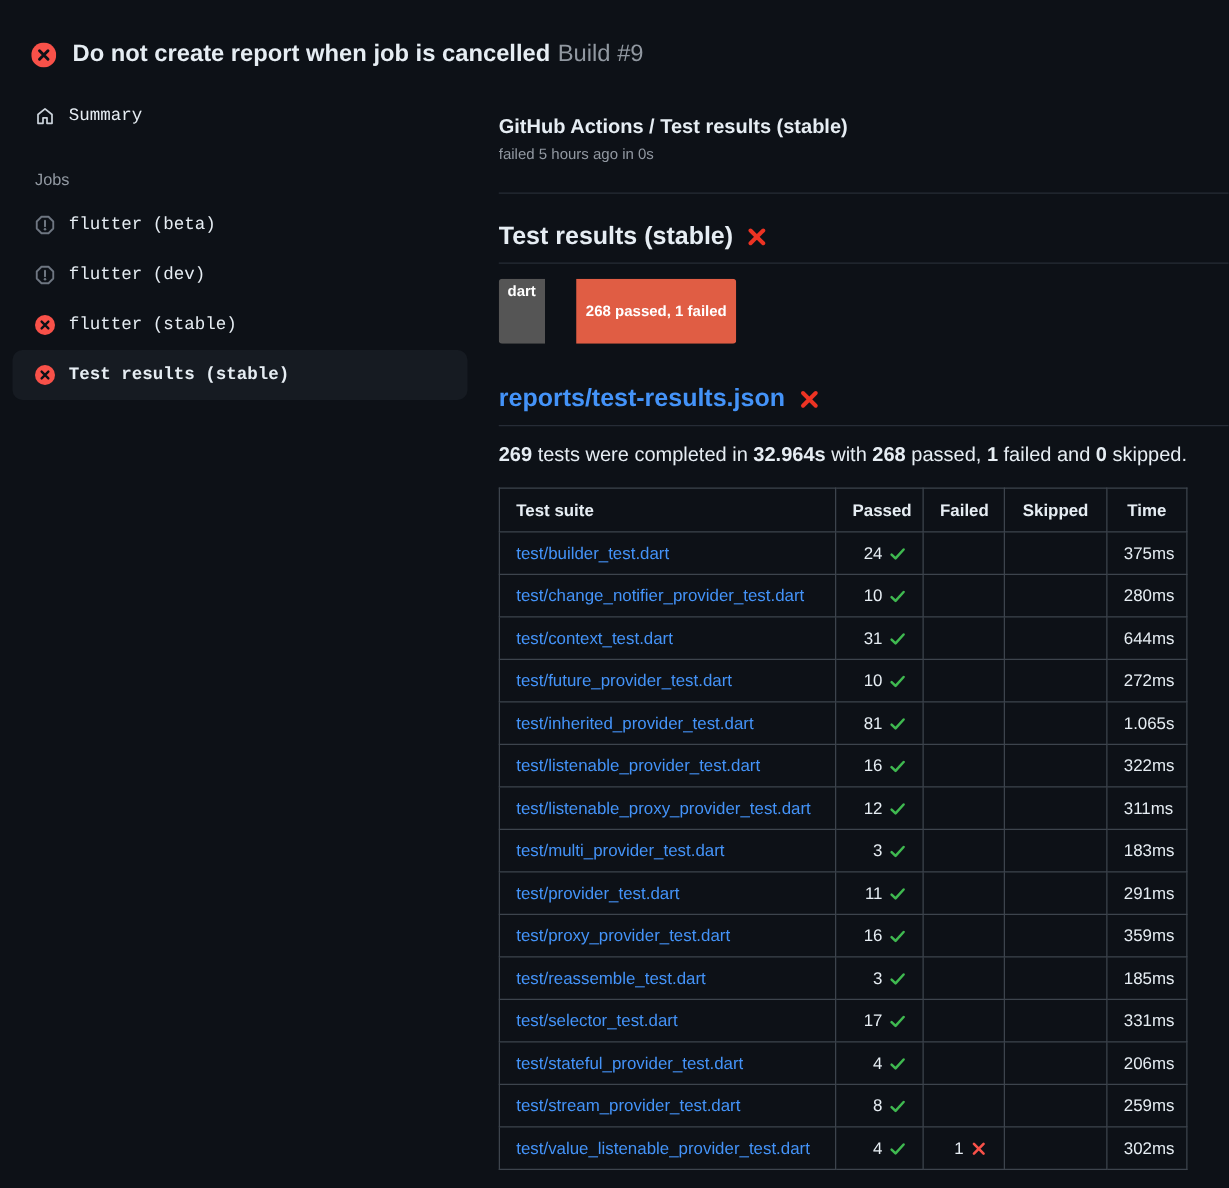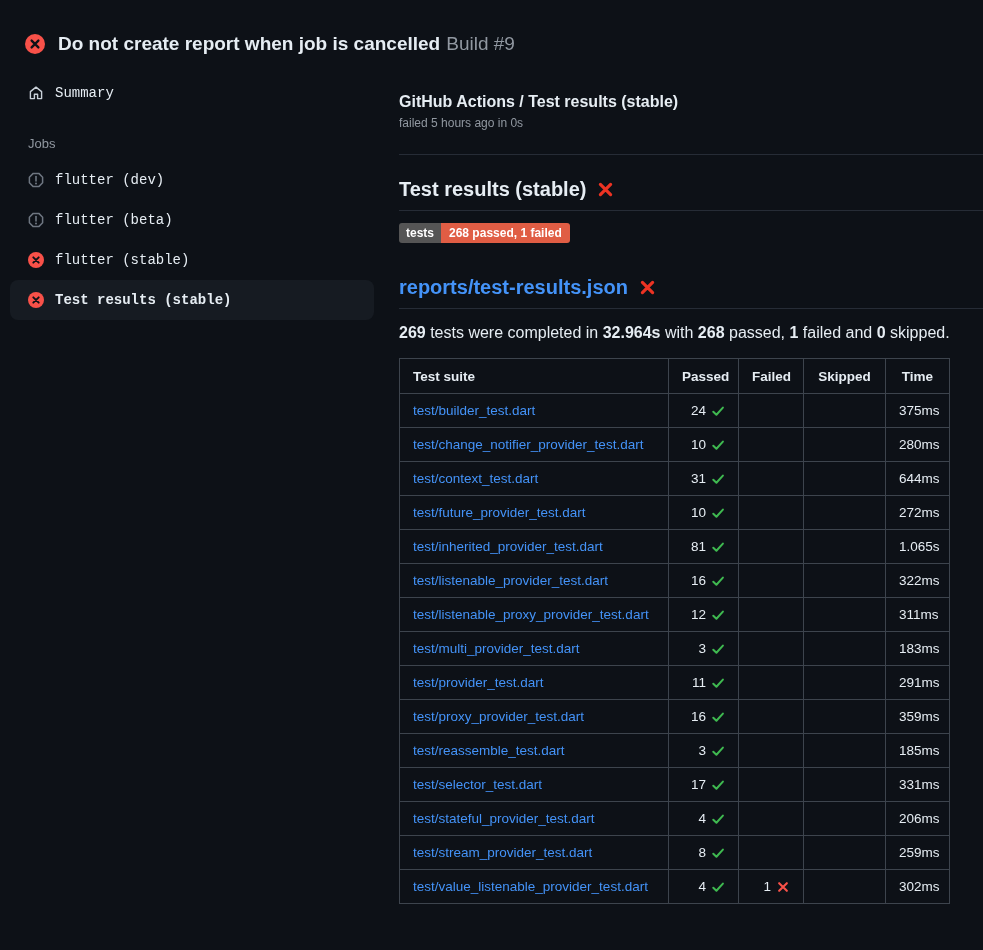--- a/index.html
+++ b/index.html
@@ -40,21 +40,21 @@
   .run-meta{margin-top:5px;font-size:12px;color:var(--muted);}
   .divider{border:none;border-top:1px solid var(--border-subtle);margin-top:24px;width:100%;}
   h2.section{display:flex;align-items:center;gap:11px;font-size:20px;font-weight:700;
     margin-top:23px;padding-bottom:9px;border-bottom:1px solid var(--border-subtle);}
   h2.section .hx{width:17px;height:17px;}
   h2.report{margin-top:33px;}
   h2.report a{color:var(--link);text-decoration:none;}
 
   .badge{display:inline-flex;margin-top:12px;font-size:12px;font-weight:600;line-height:20px;border-radius:3px;overflow:hidden;color:#ffffff;}
   .badge .bl{background:var(--badge-label-bg);padding:0 7px;}
-  .badge .bv{background:var(--badge-value-bg);padding:0 8px;}
+  .badge .bv{background:var(--badge-value-bg);padding:16px 8px;margin-left:25px;}
 
   .summary-line{margin-top:15px;font-size:16px;color:var(--text);}
   .summary-line b{font-weight:700;}
 
   
   table.results{border-collapse:collapse;margin-top:16px;width:550px;table-layout:fixed;font-size:13.5px;border-radius:14px;}
   table.results th,table.results td{border:1px solid var(--border-table);padding:7px 13px;vertical-align:middle;}
   table.results th{font-weight:700;text-align:center;height:35px;}
   table.results th.suite-h{text-align:left;}
   table.results td{height:34px;}
@@ -83,29 +83,29 @@
     <span class="lbl">Summary</span>
   </div>
   <div class="jobs-label">Jobs</div>
   <ul class="job-list">
       <li class="side-row">
     <svg class="ic" viewBox="0 0 16 16">
     <polygon points="5.2,1.4 10.8,1.4 14.6,5.2 14.6,10.8 10.8,14.6 5.2,14.6 1.4,10.8 1.4,5.2" fill="none" stroke="#6e7681" stroke-width="1.5" stroke-linejoin="round"></polygon>
     <line x1="8" y1="4.6" x2="8" y2="8.9" stroke="#6e7681" stroke-width="1.6" stroke-linecap="round"></line>
     <circle cx="8" cy="11.4" r="1" fill="#6e7681"></circle>
   </svg>
-    <span class="lbl">flutter (dev)</span>
+    <span class="lbl">flutter (beta)</span>
   </li>
       <li class="side-row">
     <svg class="ic" viewBox="0 0 16 16">
     <polygon points="5.2,1.4 10.8,1.4 14.6,5.2 14.6,10.8 10.8,14.6 5.2,14.6 1.4,10.8 1.4,5.2" fill="none" stroke="#6e7681" stroke-width="1.5" stroke-linejoin="round"></polygon>
     <line x1="8" y1="4.6" x2="8" y2="8.9" stroke="#6e7681" stroke-width="1.6" stroke-linecap="round"></line>
     <circle cx="8" cy="11.4" r="1" fill="#6e7681"></circle>
   </svg>
-    <span class="lbl">flutter (beta)</span>
+    <span class="lbl">flutter (dev)</span>
   </li>
       <li class="side-row">
     <svg class="ic" viewBox="0 0 16 16">
     <circle cx="8" cy="8" r="8" fill="#f85149"></circle>
     <path d="M5.3 5.3 L10.7 10.7 M10.7 5.3 L5.3 10.7" stroke="#0d1117" stroke-width="1.9" stroke-linecap="round" fill="none"></path>
   </svg>
     <span class="lbl">flutter (stable)</span>
   </li>
       <li class="side-row selected">
     <svg class="ic" viewBox="0 0 16 16">
@@ -123,21 +123,21 @@
   <hr class="divider">
 
   <h2 class="section">
     <span>Test results (stable)</span>
     <svg class="hx" viewBox="0 0 16 16">
       <path d="M3.2 3.2 L12.8 12.8 M12.8 3.2 L3.2 12.8" fill="none" stroke="#ec3323" stroke-width="3" stroke-linecap="round"></path>
     </svg>
   </h2>
 
   <div class="badge">
-    <span class="bl">tests</span>
+    <span class="bl">dart</span>
     <span class="bv">268 passed, 1 failed</span>
   </div>
 
   <h2 class="section report">
     <a href="#">reports/test-results.json</a>
     <svg class="hx" viewBox="0 0 16 16">
       <path d="M3.2 3.2 L12.8 12.8 M12.8 3.2 L3.2 12.8" fill="none" stroke="#ec3323" stroke-width="3" stroke-linecap="round"></path>
     </svg>
   </h2>
 

